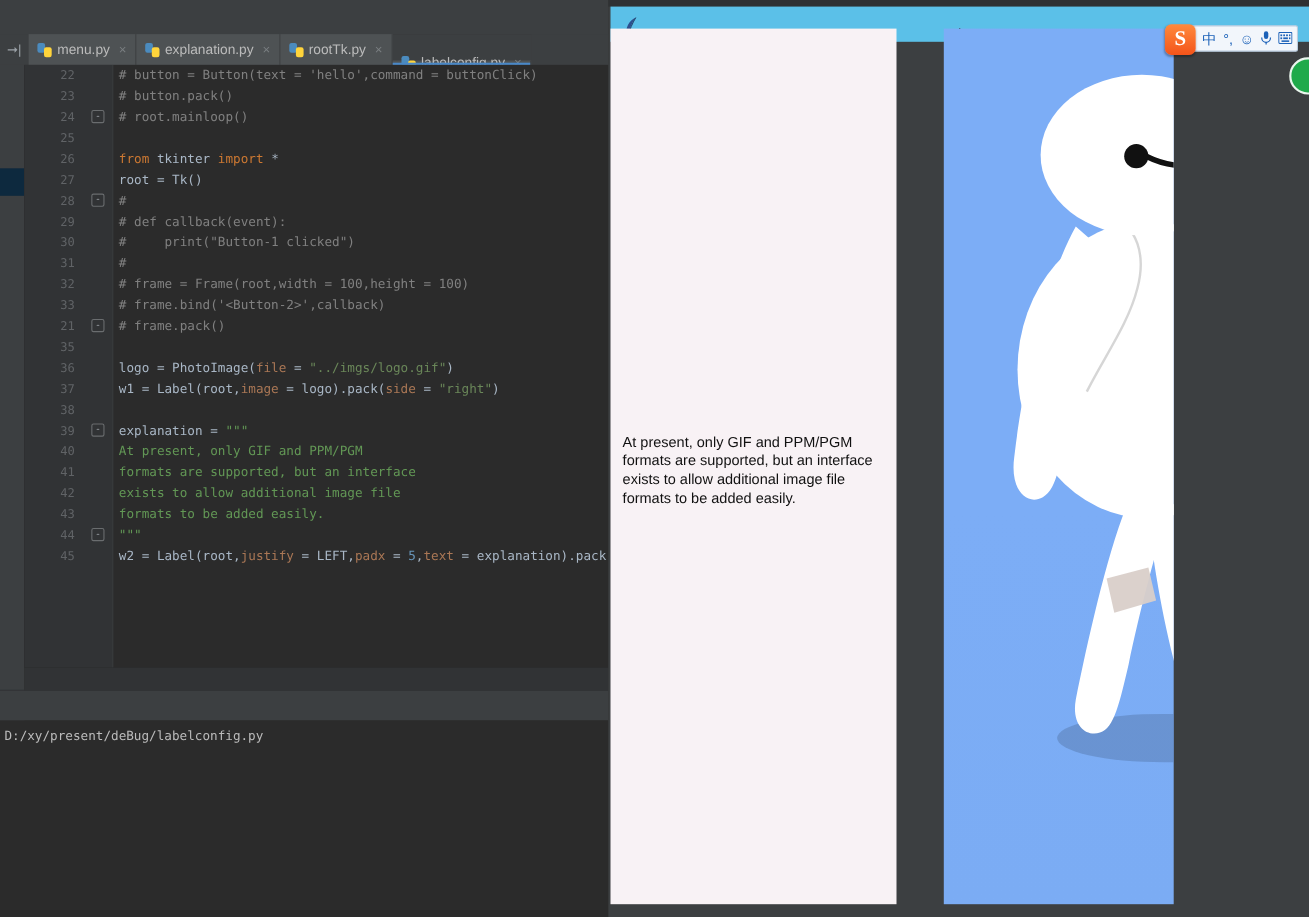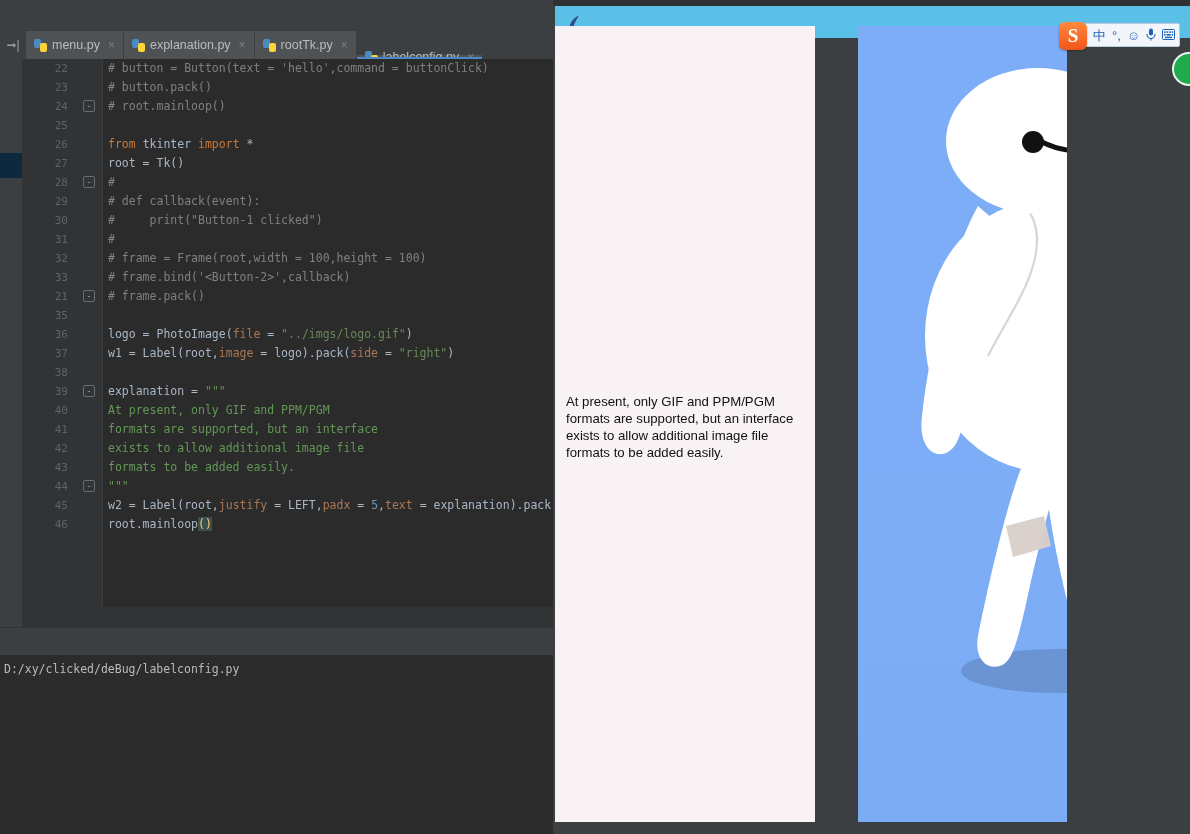--- a/index.html
+++ b/index.html
@@ -276,28 +276,27 @@
           <div class="line"><span class="ln">36</span><span class="code">logo = PhotoImage(<span class="kwarg">file</span> = <span class="st">"../imgs/logo.gif"</span>)</span></div>
           <div class="line"><span class="ln">37</span><span class="code">w1 = Label(root,<span class="kwarg">image</span> = logo).pack(<span class="kwarg">side</span> = <span class="st">"right"</span>)</span></div>
           <div class="line"><span class="ln">38</span><span class="code"></span></div>
           <div class="line"><span class="ln">39</span><span class="fold">-</span><span class="code"><span class="nm">explanation </span><span class="nm">= </span><span class="doc">"""</span></span></div>
           <div class="line"><span class="ln">40</span><span class="code"><span class="doc">At present, only GIF and PPM/PGM</span></span></div>
           <div class="line"><span class="ln">41</span><span class="code"><span class="doc">formats are supported, but an interface</span></span></div>
           <div class="line"><span class="ln">42</span><span class="code"><span class="doc">exists to allow additional image file</span></span></div>
           <div class="line"><span class="ln">43</span><span class="code"><span class="doc">formats to be added easily.</span></span></div>
           <div class="line"><span class="ln">44</span><span class="fold">-</span><span class="code"><span class="doc">"""</span></span></div>
           <div class="line"><span class="ln">45</span><span class="code">w2 = Label(root,<span class="kwarg">justify</span> = LEFT,<span class="kwarg">padx</span> = <span class="num">5</span>,<span class="kwarg">text</span> = explanation).pack( = </span></div>
-          <div class="line"><span class="ln">46</span><span class="code">root.mainloop<span class="brhl">()</span></span></div>
         </div>
     </div>
 
     <div id="editor-bottomfill"></div>
     <div id="console-toolbar"></div>
     <div id="console">
-      <div id="console-line">D:/xy/clicked/deBug/labelconfig.py</div>
+      <div id="console-line">D:/xy/present/deBug/labelconfig.py</div>
     </div>
   </div>
 
   <div id="tkwin">
     <div id="tk-darkstrip"></div>
 
     <div id="tk-titlebar">
       <svg id="tk-feather" viewBox="0 0 18 22">
         <path d="M13 2 C6 5 4 12 4 18 L6 20 C7 13 9 7 13 2 Z" fill="#2d4f8e"></path>
         <path d="M13 2 C10 7 7 13 6 20" stroke="#1b2f56" stroke-width="0.8" fill="none"></path>

